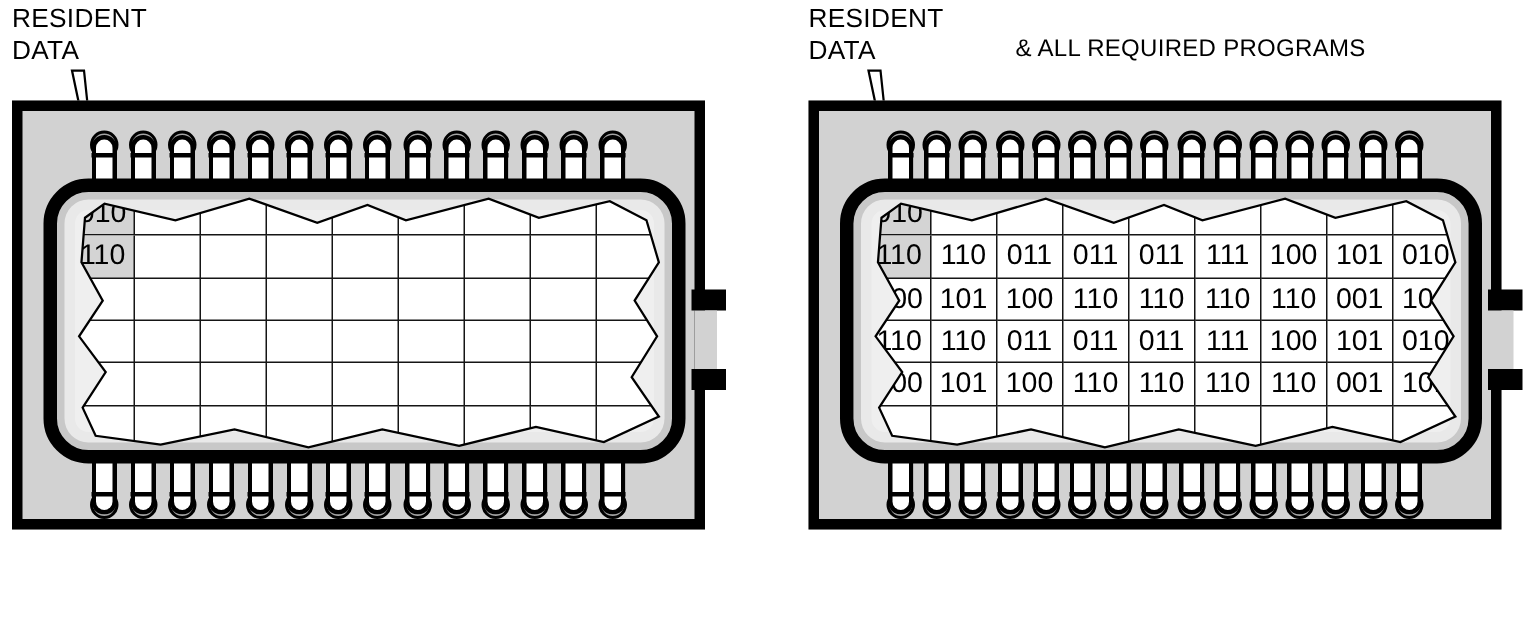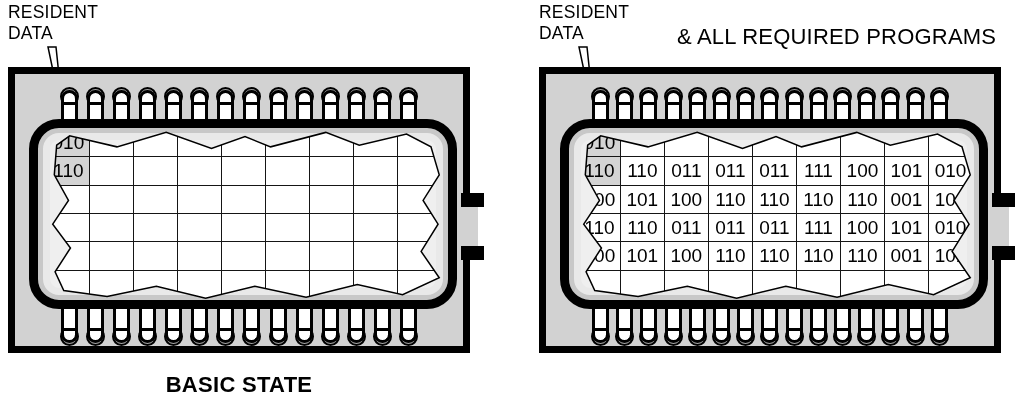--- a/index.html
+++ b/index.html
@@ -5,21 +5,21 @@
   html,body{margin:0;padding:0;background:#fff;}
   #stage{
     position:relative;width:1024px;height:413px;background:#ffffff;
     font-family:"Liberation Sans",sans-serif;color:#000;overflow:hidden;
   }
   .group{position:absolute;top:0;height:100%;}
   #group-left{left:0;width:520px;}
   #group-right{left:531px;width:493px;}
 
   .callout{position:absolute;left:8px;top:2px;font-size:17.5px;line-height:21px;letter-spacing:0.2px;}
-  .extra-label{position:absolute;left:146px;top:24px;font-size:22px;letter-spacing:0.2px;white-space:nowrap;}
+  .extra-label{position:absolute;left:146px;top:24px;font-size:16px;letter-spacing:0.2px;white-space:nowrap;}
   .caption{position:absolute;top:372px;left:0;width:478px;text-align:center;font-weight:bold;font-size:22px;letter-spacing:0.3px;}
   #group-right .caption{left:10px;}
 
   .callout-arrow{position:absolute;left:40px;top:47px;width:44px;height:92px;overflow:visible;}
 
   
   .chip{
     position:absolute;left:8px;top:67px;width:462px;height:286px;
     background:#d2d2d2;border:7px solid #000;box-sizing:border-box;
   }
@@ -249,21 +249,20 @@
                 <div class="cell"></div>
               </div>
           </div>
           <svg class="tear-outline" viewBox="0 0 1 1" preserveAspectRatio="none">
             <polygon class="tear-poly outline" points="0.022,0.095 0.055,0.04 0.175,0.105 0.30,0.02 0.415,0.115 0.50,0.045 0.565,0.105 0.705,0.02 0.79,0.095 0.91,0.03 0.972,0.105 0.993,0.27 0.952,0.42 0.99,0.56 0.947,0.72 0.993,0.875 0.90,0.975 0.785,0.915 0.655,0.99 0.525,0.925 0.40,0.995 0.275,0.925 0.15,0.985 0.04,0.95 0.018,0.84 0.057,0.70 0.012,0.56 0.052,0.42 0.016,0.27" vector-effect="non-scaling-stroke"></polygon>
           </svg>
         </div>
       </div>
     </div>
 
-    <div class="caption">BASIC STATE</div>
   </div>
 
   <div class="group" id="group-right">
     <div class="callout">
       <div>RESIDENT</div>
       <div>DATA</div>
     </div>
     <div class="extra-label">&amp; ALL REQUIRED PROGRAMS</div>
     <svg class="callout-arrow" viewBox="0 0 44 92">
       <polygon class="needle" points="8,0 16,0 24,76"></polygon>

